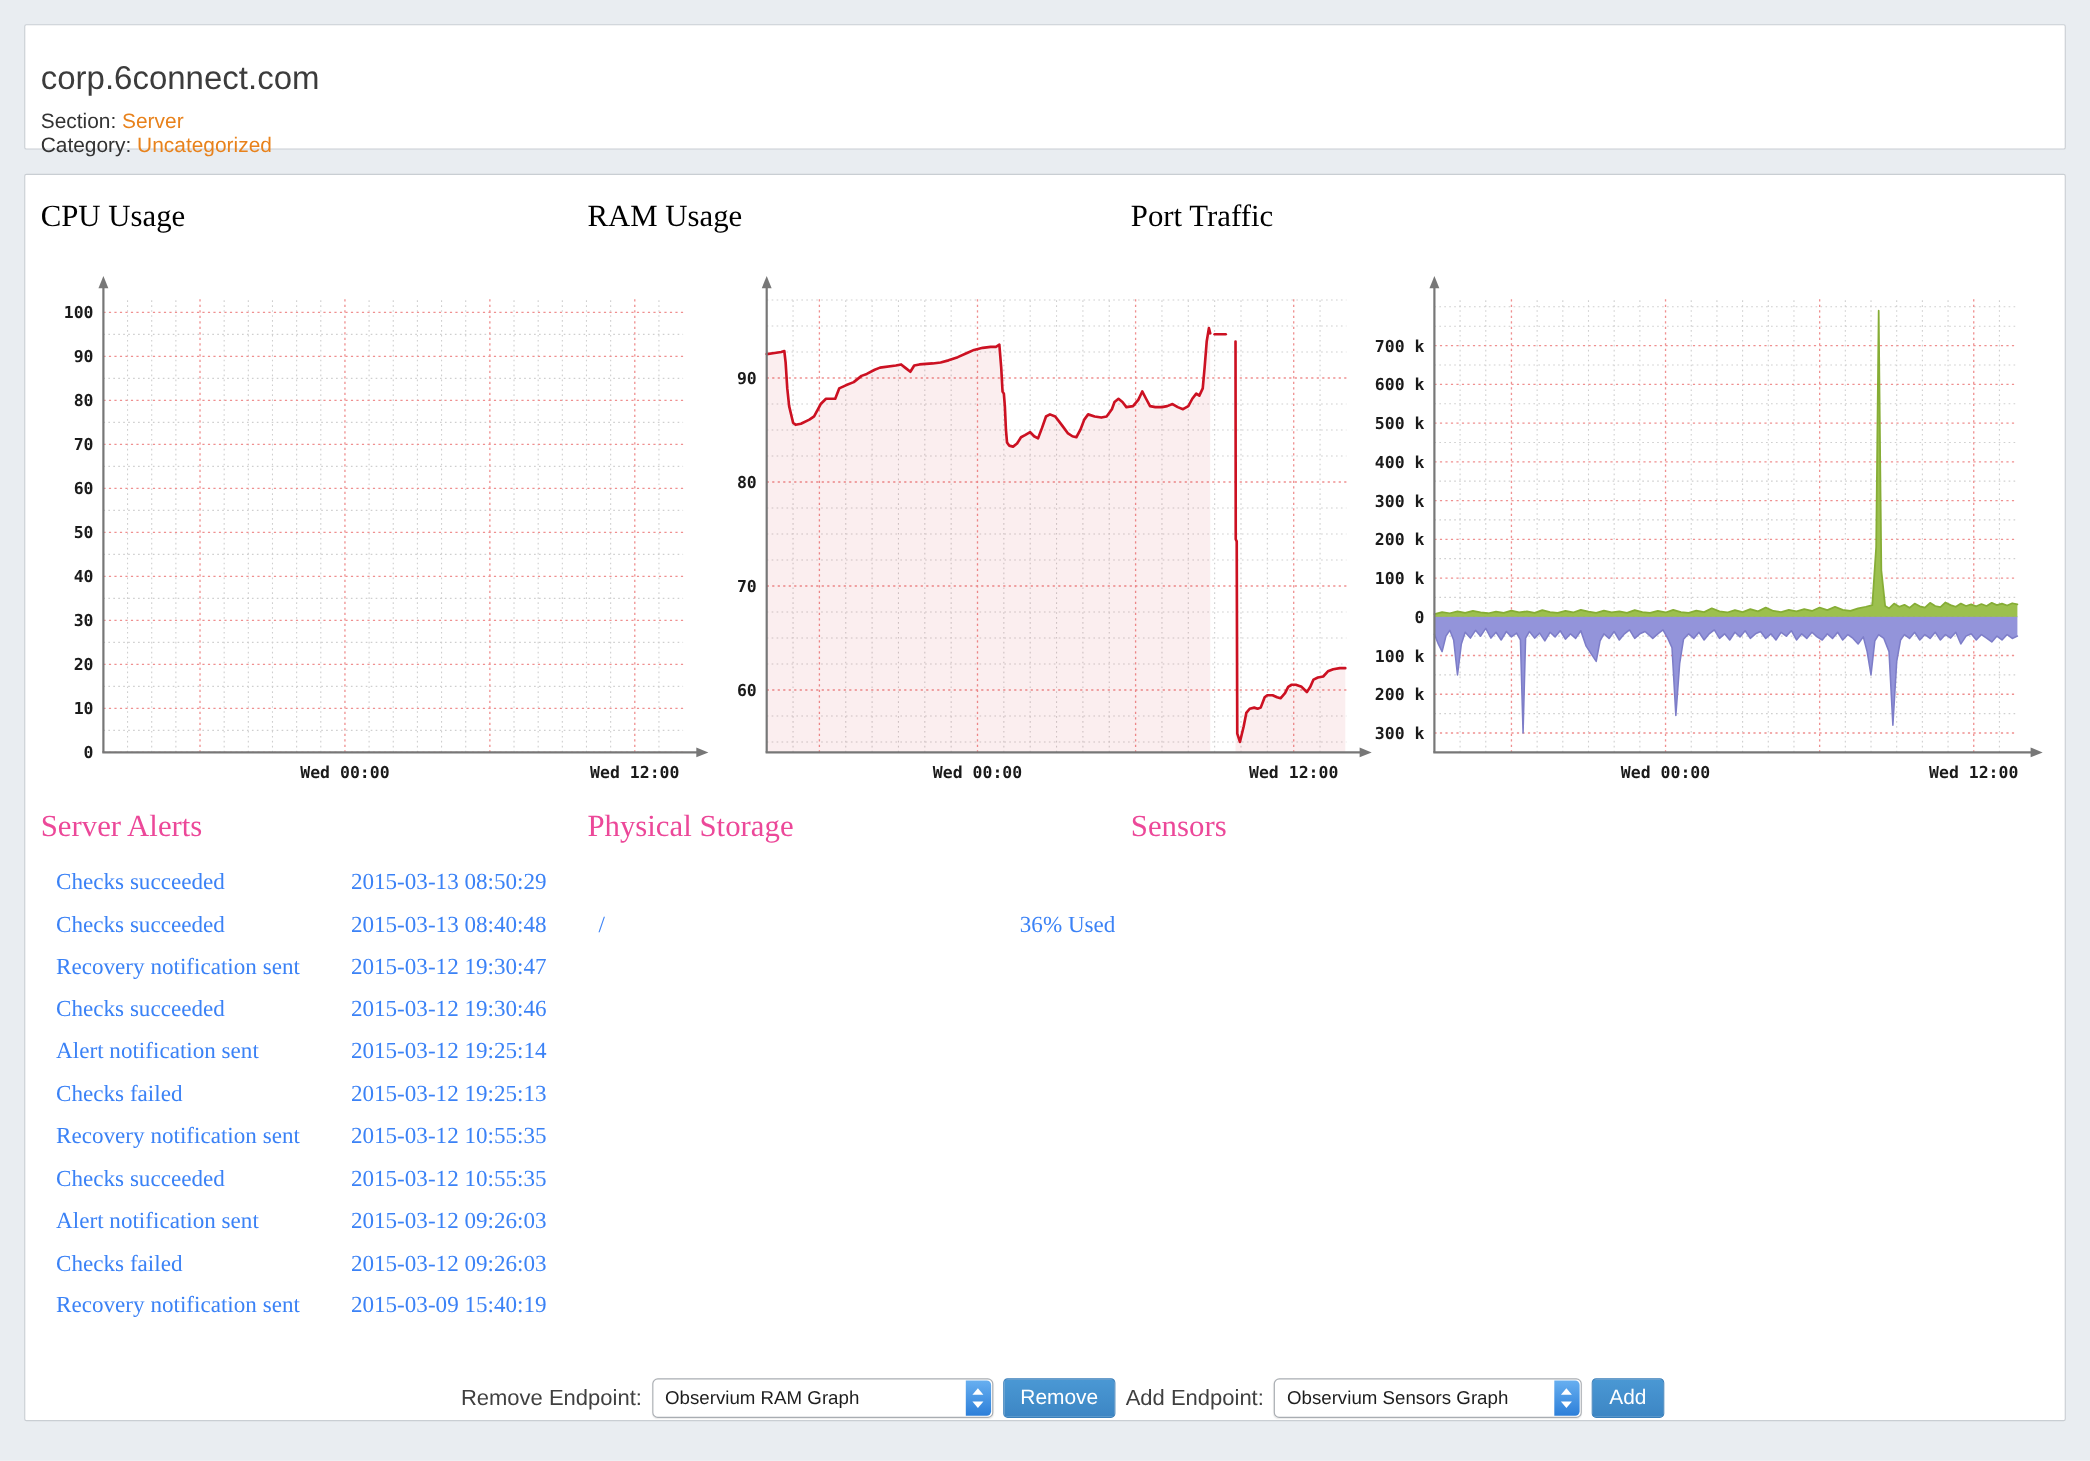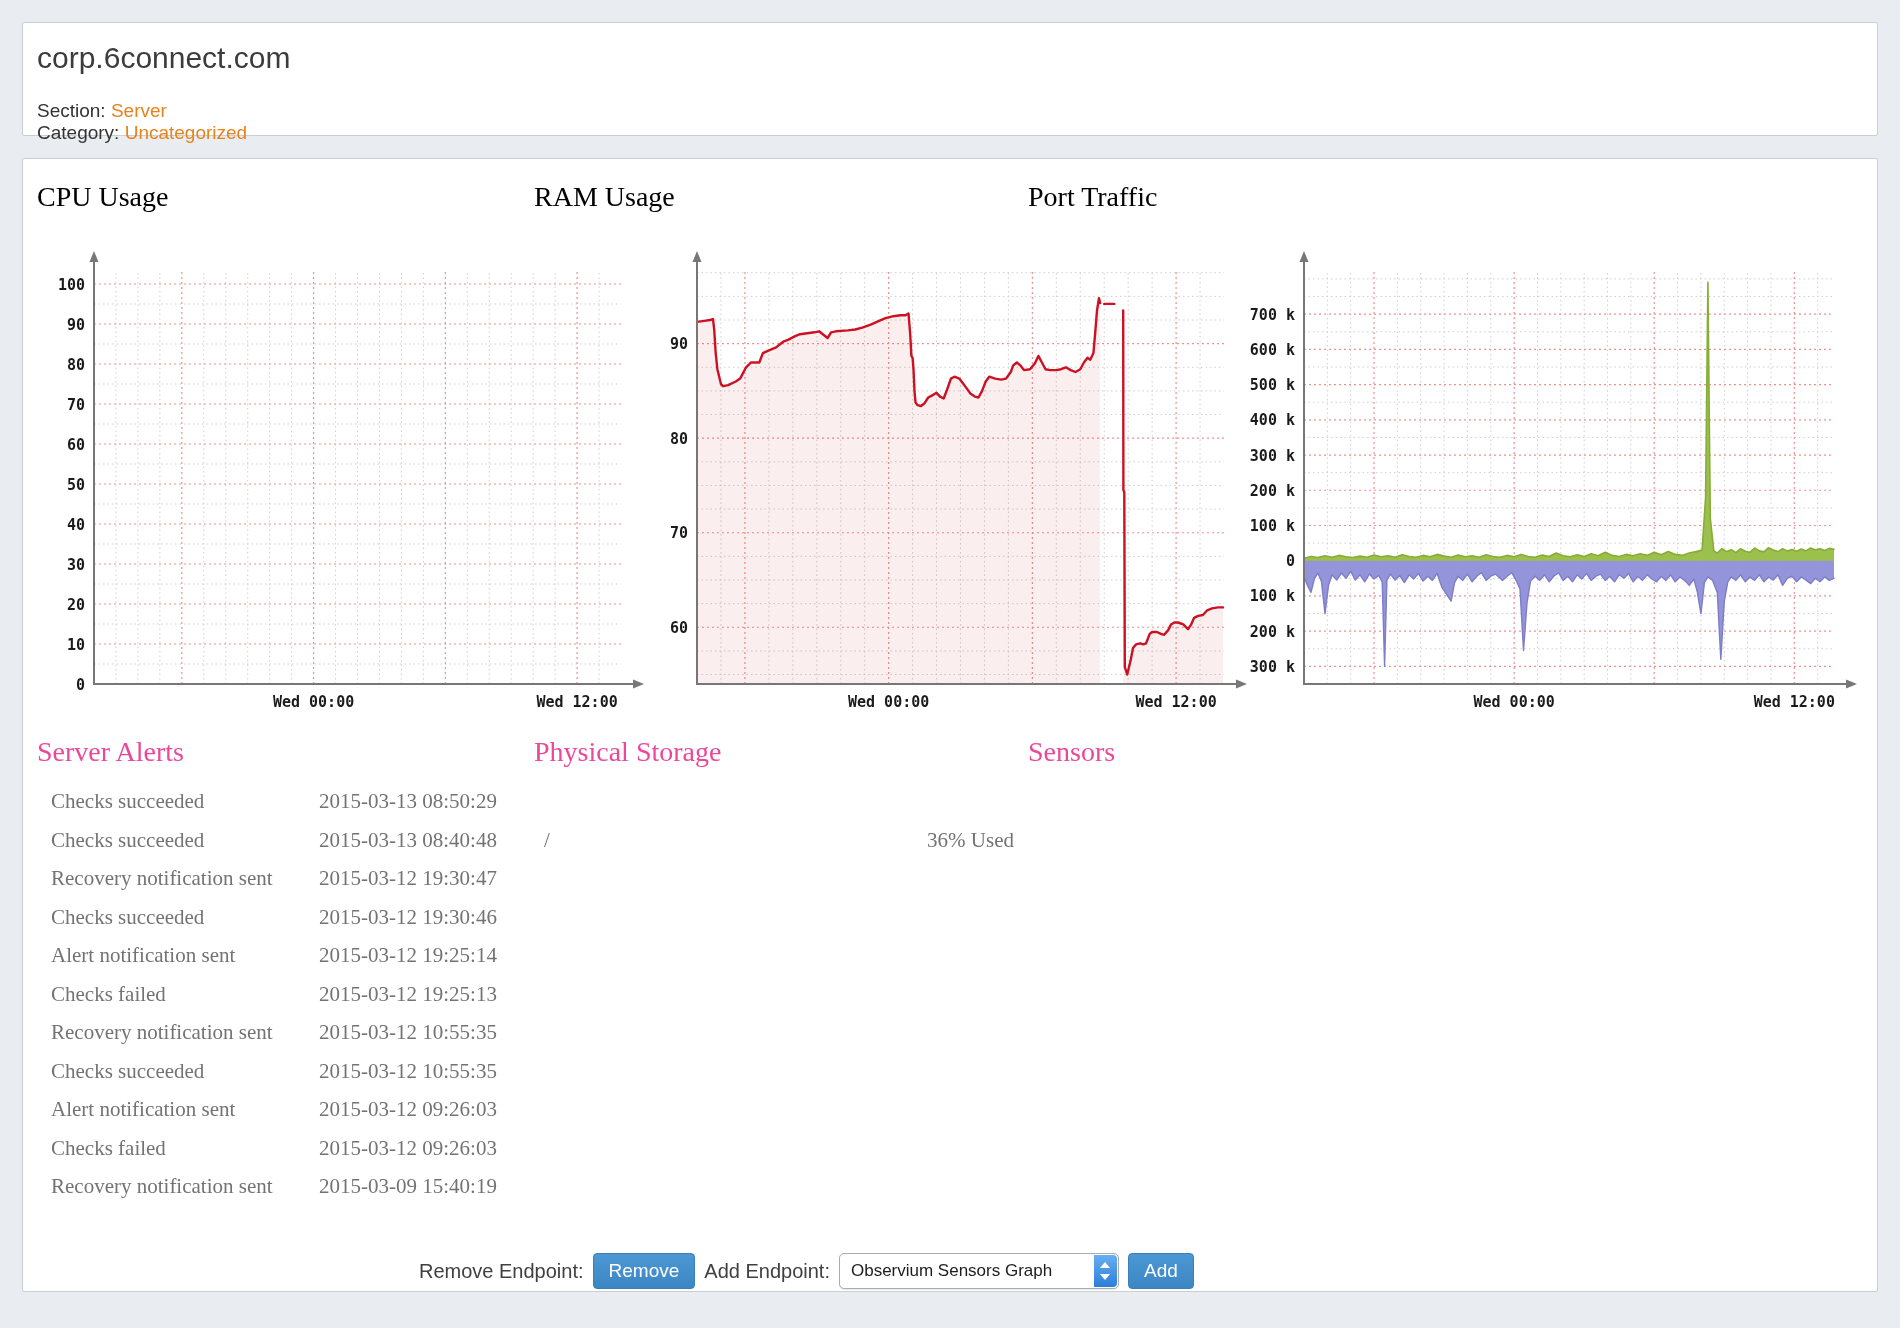--- a/index.html
+++ b/index.html
@@ -3,38 +3,38 @@
 <meta charset="utf-8">
 <style>
   html,body{margin:0;padding:0;}
   body{
     width:1900px;height:1328px;position:relative;overflow:hidden;
     background:#e9edf1;font-family:"Liberation Sans",sans-serif;
   }
   .card{position:absolute;background:#ffffff;border:1px solid #c9ced3;border-radius:2px;box-sizing:border-box;}
   #header-card{left:22px;top:22px;width:1856px;height:114px;}
   #main-card{left:22px;top:158px;width:1856px;height:1134px;}
-  .host-title{position:absolute;left:14px;top:18px;font-size:30px;color:#3c3c3c;}
+  .host-title{position:absolute;left:14px;top:32px;font-size:30px;color:#3c3c3c;}
   .meta-line{position:absolute;left:14px;font-size:19px;color:#333;}
   .meta-line .meta-value{color:#e8821c;}
   #section-line{top:77px;}
   #category-line{top:99px;}
   .chart-title{position:absolute;top:22px;font-family:"Liberation Serif","DejaVu Serif",serif;font-size:28px;color:#000;}
   #cpu-title{left:14px;} #ram-title{left:511px;} #port-title{left:1005px;}
   .chart-svg{position:absolute;top:87px;height:480px;}
   #cpu-chart{left:6px;width:617px;}
   #ram-chart{left:618px;width:610px;}
   #port-chart{left:1218px;width:618px;}
   .axis-label{font-family:"DejaVu Sans Mono",monospace;font-size:15px;font-weight:bold;fill:#1b1b1b;}
   .section-heading{position:absolute;top:577px;font-family:"Liberation Serif","DejaVu Serif",serif;font-size:28px;color:#ec4899;}
   #alerts-heading{left:14px;} #storage-heading{left:511px;} #sensors-heading{left:1005px;}
   .rows{position:absolute;top:630px;}
   #alerts-list{left:28px;width:486px;height:440px;}
   #storage-list{left:521px;width:470px;height:90px;}
-  .data-row{position:absolute;left:0;width:100%;height:32px;font-family:"Liberation Serif","DejaVu Serif",serif;font-size:21px;color:#737373;}
+  .data-row{position:absolute;left:0;width:100%;height:32px;font-family:"Liberation Serif","DejaVu Serif",serif;font-size:21px;color:#3b82f6;}
   .row-label{position:absolute;left:0;top:0;white-space:nowrap;}
   .row-time{position:absolute;left:268px;top:0;white-space:nowrap;}
   .row-used{position:absolute;right:0;top:0;white-space:nowrap;}
   #controls{position:absolute;left:396px;top:1093px;height:38px;display:flex;align-items:center;gap:9px;}
   .ctrl-label{font-size:20px;color:#404040;white-space:nowrap;}
   .select{position:relative;height:36px;background:#fff;border:1px solid #a9adb2;border-radius:5px;box-sizing:border-box;box-shadow:0 1px 1px rgba(0,0,0,0.08);}
   .select .sel-text{position:absolute;left:11px;top:7px;font-size:17px;color:#1d1d1d;white-space:nowrap;}
   #remove-select{width:310px;} #add-select{width:280px;}
   .select .cap{position:absolute;right:1px;top:1px;bottom:1px;width:23px;border-radius:0 4px 4px 0;background:linear-gradient(#67aff0,#2d7fd9);}
   .cap .chev-up,.cap .chev-down{position:absolute;left:50%;transform:translateX(-50%);width:0;height:0;border-left:5px solid transparent;border-right:5px solid transparent;}
@@ -303,20 +303,27 @@
     </div>
   <div id="storage-list" class="rows">
       <div class="data-row" style="top: 38.5px;">
         <span class="row-label">/</span>
         <span class="row-used">36% Used</span>
       </div>
     </div>
 
   <div id="controls">
     <span class="ctrl-label">Remove Endpoint:</span>
+    <div id="remove-select" class="select">
+      <span class="sel-text">Observium RAM Graph</span>
+      <span class="cap">
+          <span class="chev-up"></span>
+          <span class="chev-down"></span>
+        </span>
+    </div>
     <button class="btn">Remove</button>
     <span class="ctrl-label">Add Endpoint:</span>
     <div id="add-select" class="select">
       <span class="sel-text">Observium Sensors Graph</span>
       <span class="cap">
           <span class="chev-up"></span>
           <span class="chev-down"></span>
         </span>
     </div>
     <button class="btn">Add</button>

